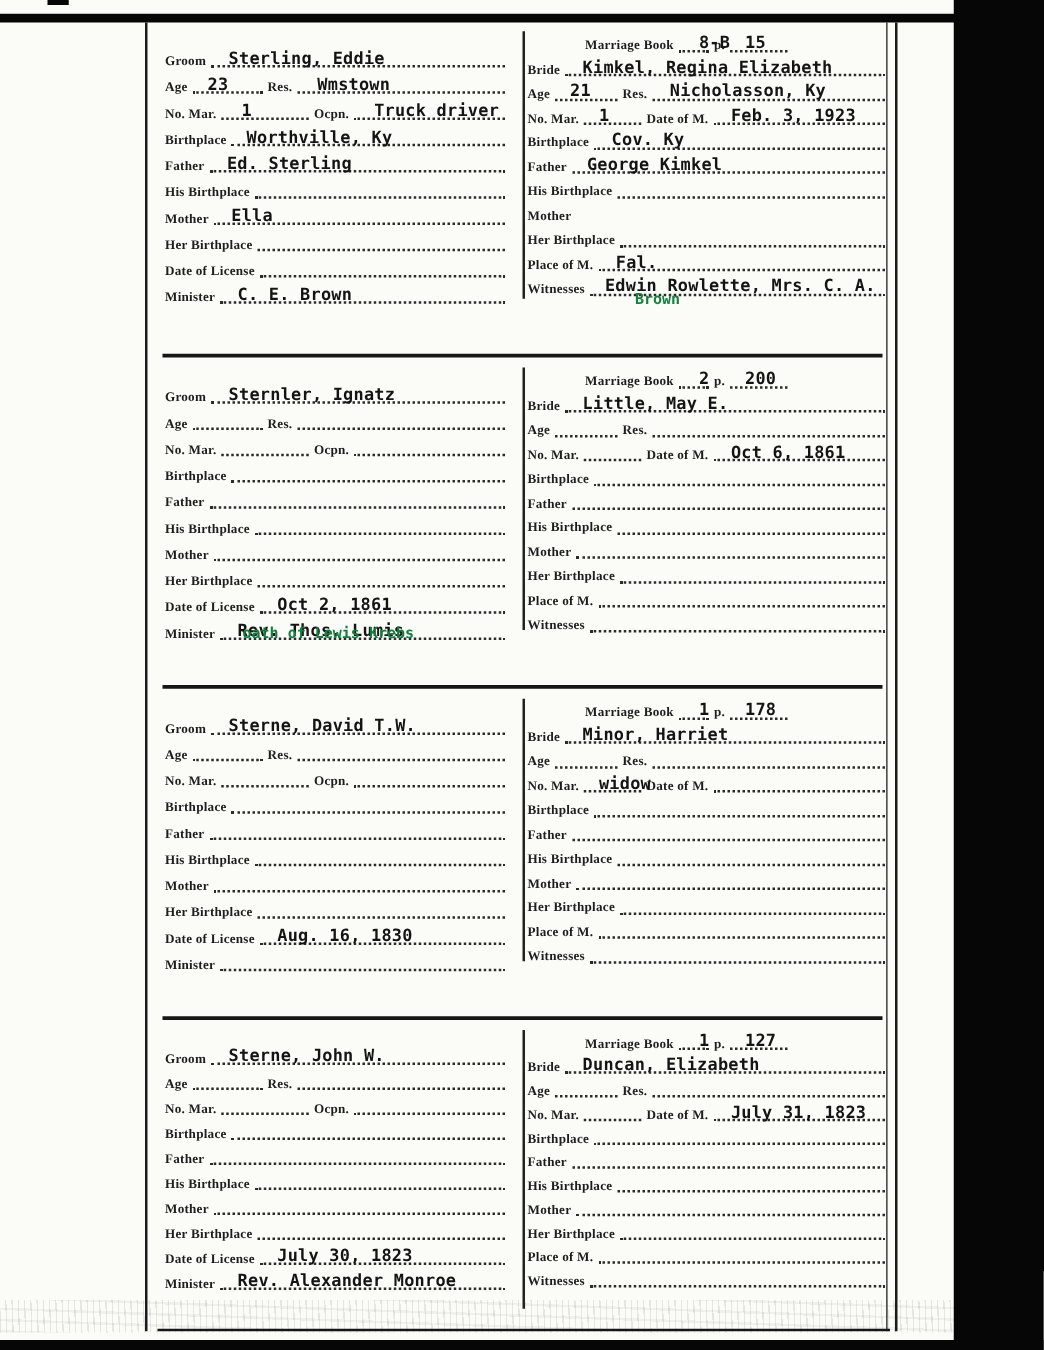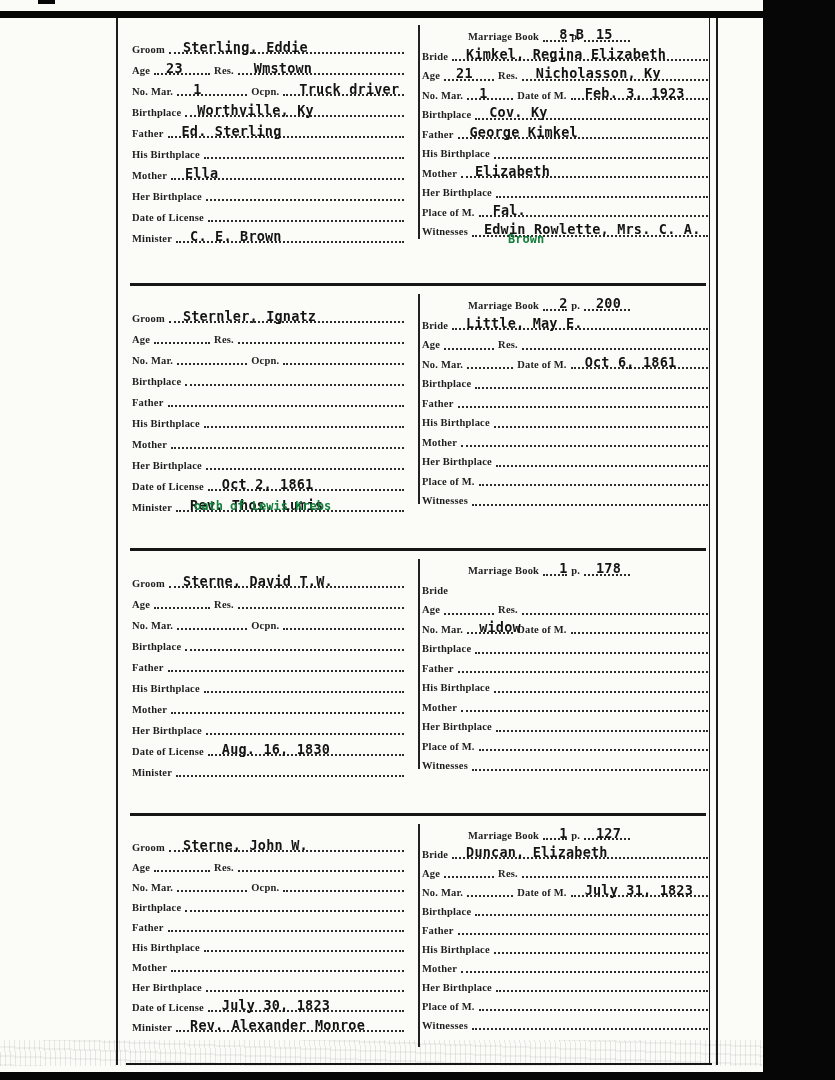--- a/index.html
+++ b/index.html
@@ -178,23 +178,20 @@
           </span>
         </div>
       <div class="fr">
           <span class="lb">His Birthplace</span>
           <span class="fl">
             <span class="vl"></span>
           </span>
         </div>
       <div class="fr">
           <span class="lb">Mother</span>
-          <span class="fl">
-            <span class="vl vd">Elizabeth</span>
-          </span>
         </div>
       <div class="fr">
           <span class="lb">Her  Birthplace</span>
           <span class="fl">
             <span class="vl"></span>
           </span>
         </div>
       <div class="fr">
           <span class="lb">Place of M.</span>
           <span class="fl">
@@ -446,20 +443,23 @@
           <span class="fl">
             <span class="vl">1</span>
           </span>
           <span class="lb l2">p.</span>
           <span class="fl f46">
             <span class="vl sm">178</span>
           </span>
         </div>
       <div class="fr">
           <span class="lb">Bride</span>
+          <span class="fl">
+            <span class="vl vd">Minor, Harriet</span>
+          </span>
         </div>
       <div class="fr">
           <span class="lb">Age</span>
           <span class="fl f50">
             <span class="vl sm"></span>
           </span>
           <span class="lb l2">Res.</span>
           <span class="fl">
             <span class="vl vd"></span>
           </span>

